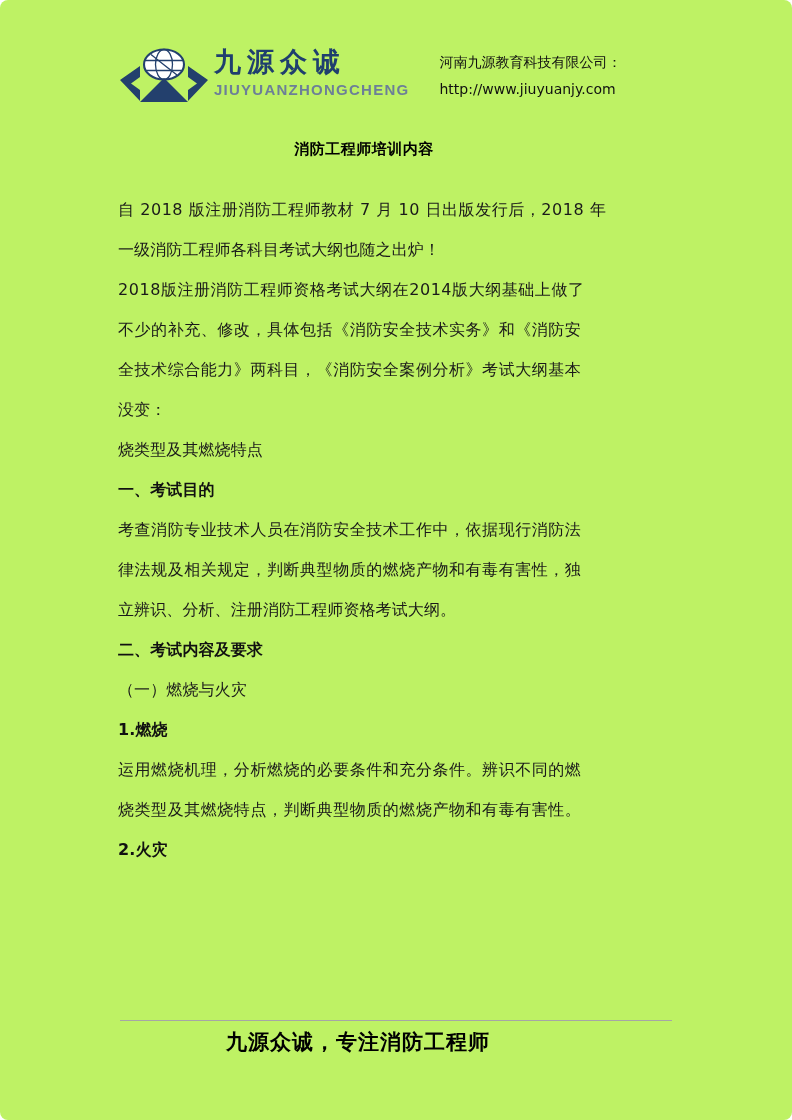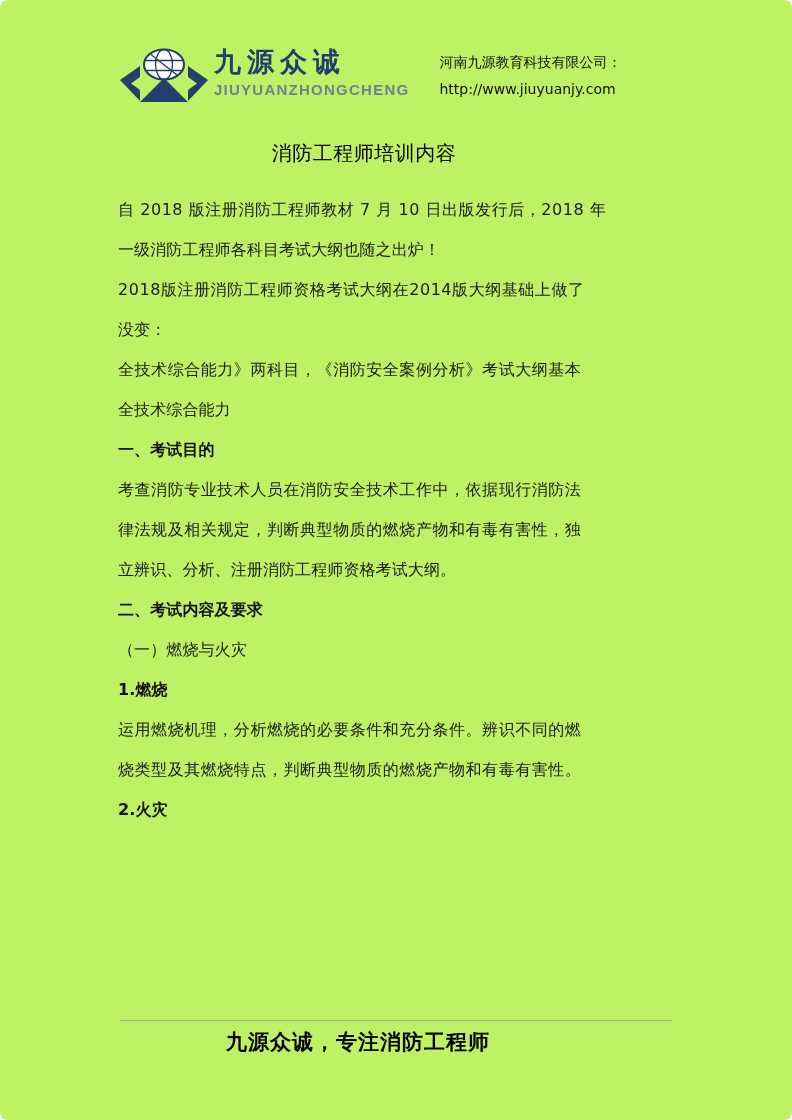--- a/index.html
+++ b/index.html
@@ -82,22 +82,22 @@
   }
 
   
   #doc-title {
     position: absolute;
     left: 0;
     top: 140px;
     width: 728px;
     text-align: center;
     font-family: "DejaVu Sans", "Liberation Sans", sans-serif;
-    font-size: 20px;
-    font-weight: normal;
+    font-size: 15px;
+    font-weight: bold;
     color: #000000;
     letter-spacing: 0.5px;
   }
 
   
   #body-content {
     position: absolute;
     left: 118px;
     top: 190px;
     width: 556px;
@@ -178,23 +178,24 @@
     </div>
 
   </div>
 
   <div id="doc-title">消防工程师培训内容</div>
 
   <div id="body-content">
       <div class="line justified">自 2018 版注册消防工程师教材 7 月 10 日出版发行后，2018 年</div>
       <div class="line tight">一级消防工程师各科目考试大纲也随之出炉！</div>
       <div class="line justified">2018版注册消防工程师资格考试大纲在2014版大纲基础上做了</div>
+      <div class="line justified">不少的补充、修改，具体包括《消防安全技术实务》和《消防安</div>
+      <div class="line justified">全技术综合能力》两科目，《消防安全案例分析》考试大纲基本</div>
       <div class="line tight">没变：</div>
-      <div class="line justified">全技术综合能力》两科目，《消防安全案例分析》考试大纲基本</div>
-      <div class="line tight">全技术综合能力</div>
+      <div class="line tight">烧类型及其燃烧特点</div>
       <div class="line bold tight">一、考试目的</div>
       <div class="line justified">考查消防专业技术人员在消防安全技术工作中，依据现行消防法</div>
       <div class="line justified">律法规及相关规定，判断典型物质的燃烧产物和有毒有害性，独</div>
       <div class="line tight">立辨识、分析、注册消防工程师资格考试大纲。</div>
       <div class="line bold tight">二、考试内容及要求</div>
       <div class="line tight">（一）燃烧与火灾</div>
       <div class="line bold tight">1.燃烧</div>
       <div class="line justified">运用燃烧机理，分析燃烧的必要条件和充分条件。辨识不同的燃</div>
       <div class="line justified">烧类型及其燃烧特点，判断典型物质的燃烧产物和有毒有害性。</div>
       <div class="line bold tight">2.火灾</div>

